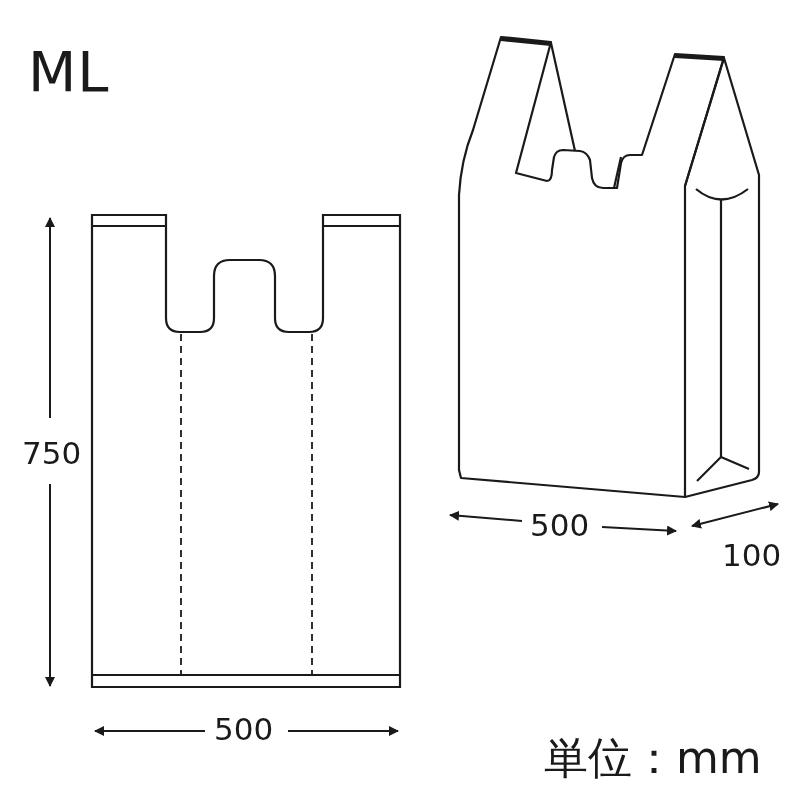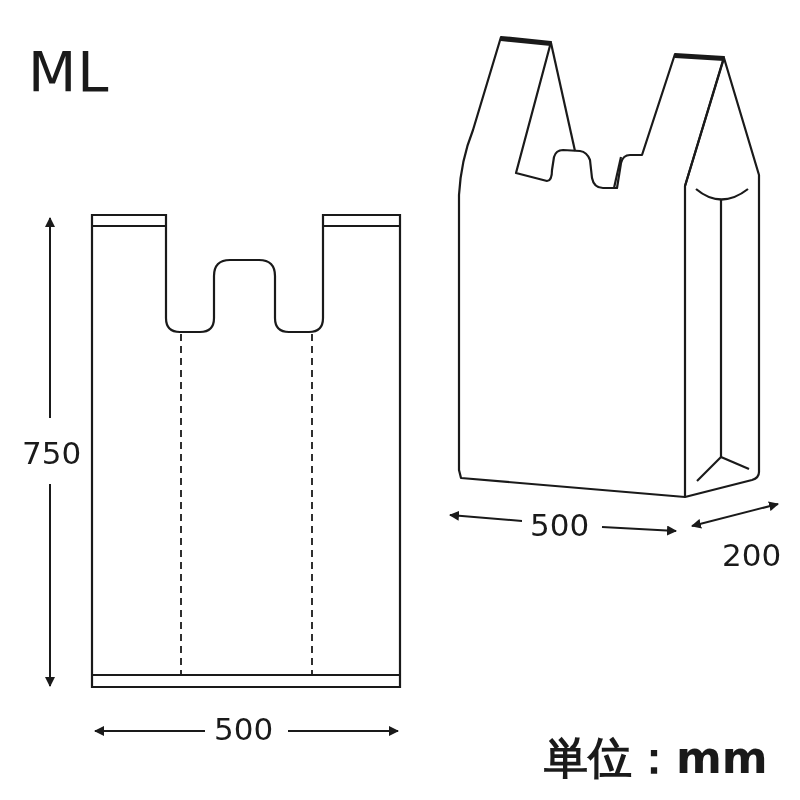--- a/index.html
+++ b/index.html
@@ -1,19 +1,19 @@
 <!DOCTYPE html>
 <html><head>
 <meta charset="utf-8">
 <style>
   html, body { margin: 0; padding: 0; background: #ffffff; }
   body { width: 800px; height: 800px; position: relative; overflow: hidden; font-family: "DejaVu Sans", sans-serif; color: #1a1a1a; }
   .title { position: absolute; left: 28px; top: 14px; font-size: 56px; font-weight: 400; line-height: 1; letter-spacing: 1px; margin-top: 30px; }
   .dim { position: absolute; font-size: 31px; line-height: 1; background: #fff; }
-  .unit { position: absolute; left: 544px; top: 736px; font-size: 44px; line-height: 1; font-weight: bold; }
+  .unit { position: absolute; left: 544px; top: 736px; font-size: 44px; line-height: 1; }
   svg { position: absolute; left: 0; top: 0; }
 </style>
 </head>
 <body>
 
 <div class="title">ML</div>
 
 <svg width="800" height="800" viewBox="0 0 800 800">
   <defs>
     <marker id="ah" markerWidth="10" markerHeight="10" refX="9" refY="5" orient="auto-start-reverse" markerUnits="userSpaceOnUse">
@@ -63,14 +63,14 @@
   </g>
 
   <g stroke="#1a1a1a" stroke-width="2" fill="none">
     <line x1="692" y1="526" x2="778" y2="504" marker-start="url(#ah)" marker-end="url(#ah)"></line>
   </g>
 </svg>
 
 <div class="dim" style="left:22px; top:438px;">750</div>
 <div class="dim" style="left:214px; top:714px;">500</div>
 <div class="dim" style="left:530px; top:510px;">500</div>
-<div class="dim" style="left:722px; top:540px;">200</div>
+<div class="dim" style="left:722px; top:540px;">100</div>
 <div class="unit">単位：mm</div>
 
 </body></html>

